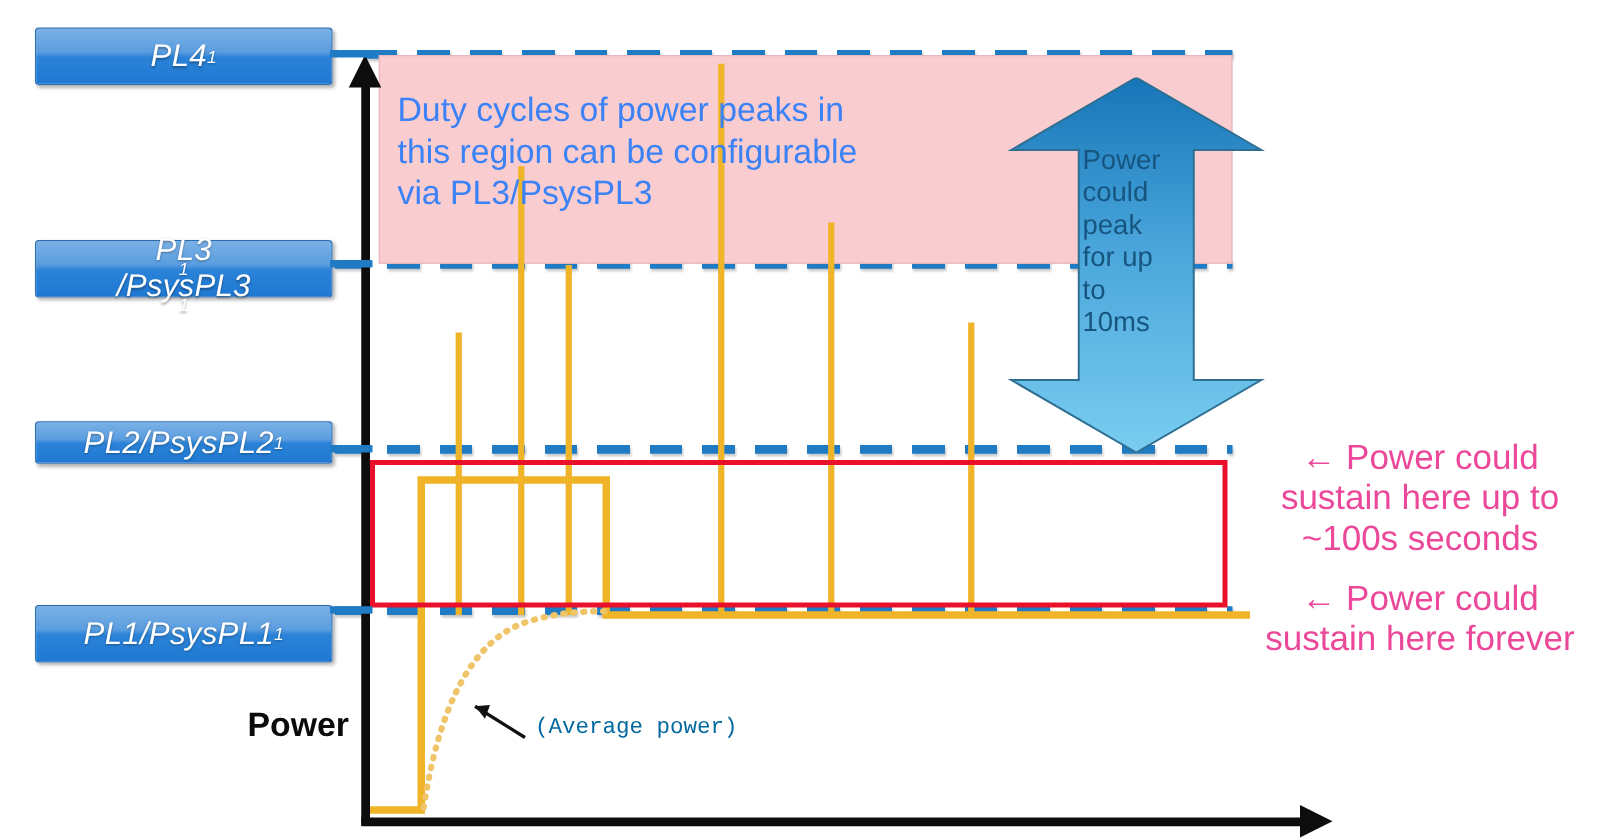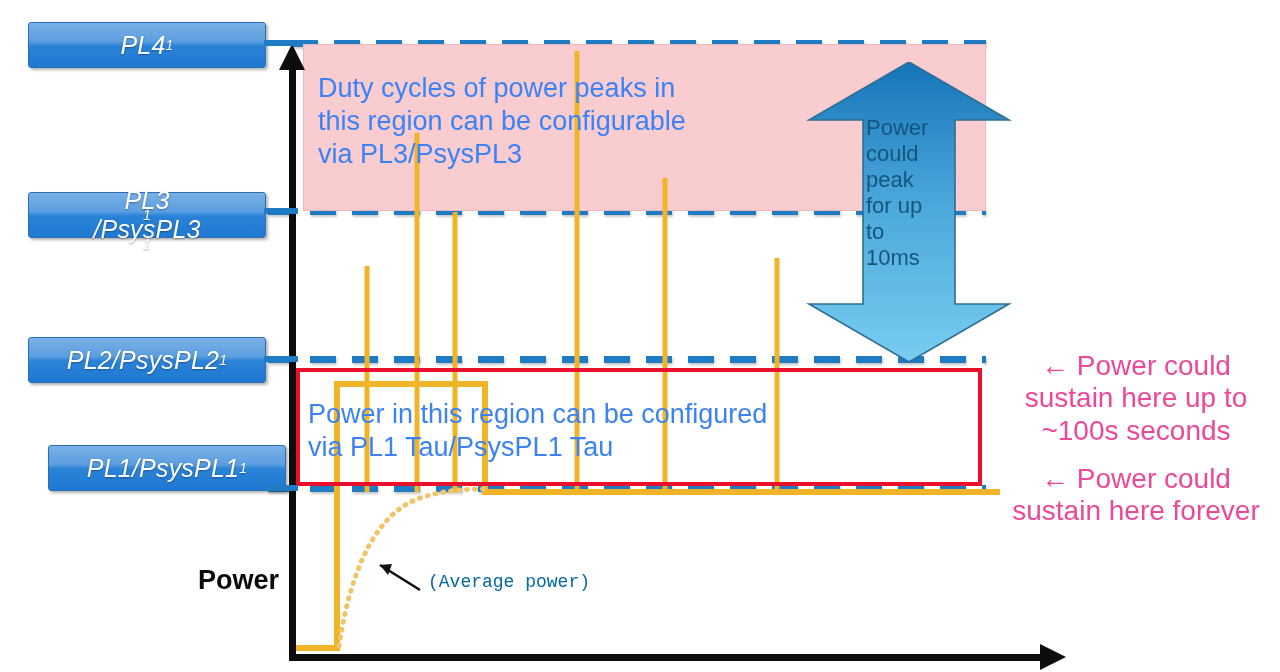--- a/index.html
+++ b/index.html
@@ -145,22 +145,20 @@
       <polygon points="380,565 392,564 388,575" fill="#111"></polygon>
     </g>
   </svg>
 
   <div class="red-region" style="left:296px;top:368px;width:686px;height:118px;"></div>
 
   <div class="region-text" style="left:318px;top:72px;width:560px;">Duty cycles of power peaks in
 this region can be configurable
 via PL3/PsysPL3</div>
 
-  <div class="region-text" style="left:308px;top:398px;width:662px;">Power in this region can be configured
-via PL1 Tau/PsysPL1 Tau</div>
 
   <div class="dblarrow" style="left:803px;top:62px;">
     <svg width="212" height="300" viewBox="0 0 212 300">
       <defs>
         <linearGradient id="arrGrad" x1="0" y1="0" x2="0" y2="1">
           <stop offset="0%" stop-color="#1675b8"></stop>
           <stop offset="45%" stop-color="#49a5da"></stop>
           <stop offset="100%" stop-color="#79cdf0"></stop>
         </linearGradient>
       </defs>
@@ -190,27 +188,27 @@
   <div class="stub" style="left:264px;top:40px;width:34px;"></div>
 
   <div class="chip" style="left:28px;top:192px;width:238px;height:46px;flex-direction:column;">
     <span>PL3</span>
       <sup>1</sup>
       <span>/PsysPL3</span>
       <sup>1</sup>
   </div>
   <div class="stub" style="left:264px;top:208px;width:34px;"></div>
 
-  <div class="chip" style="left:28px;top:337px;width:238px;height:46px;">
+  <div class="chip" style="left:28px;top:337px;width:238px;height:34px;">
     <span>PL2/PsysPL2</span>
       <sup>1</sup>
   </div>
   <div class="stub" style="left:264px;top:356px;width:34px;"></div>
 
-  <div class="chip" style="left:28px;top:445px;width:238px;height:46px;margin-left:20px;">
+  <div class="chip" style="left:28px;top:484px;width:238px;height:46px;">
     <span>PL1/PsysPL1</span>
       <sup>1</sup>
   </div>
   <div class="stub" style="left:264px;top:485px;width:34px;"></div>
 
   <div class="side-note" style="left:1000px;top:350px;width:272px;">← Power could
 sustain here up to
 ~100s seconds</div>
   <div class="side-note" style="left:1000px;top:463px;width:272px;">← Power could
 sustain here forever</div>

